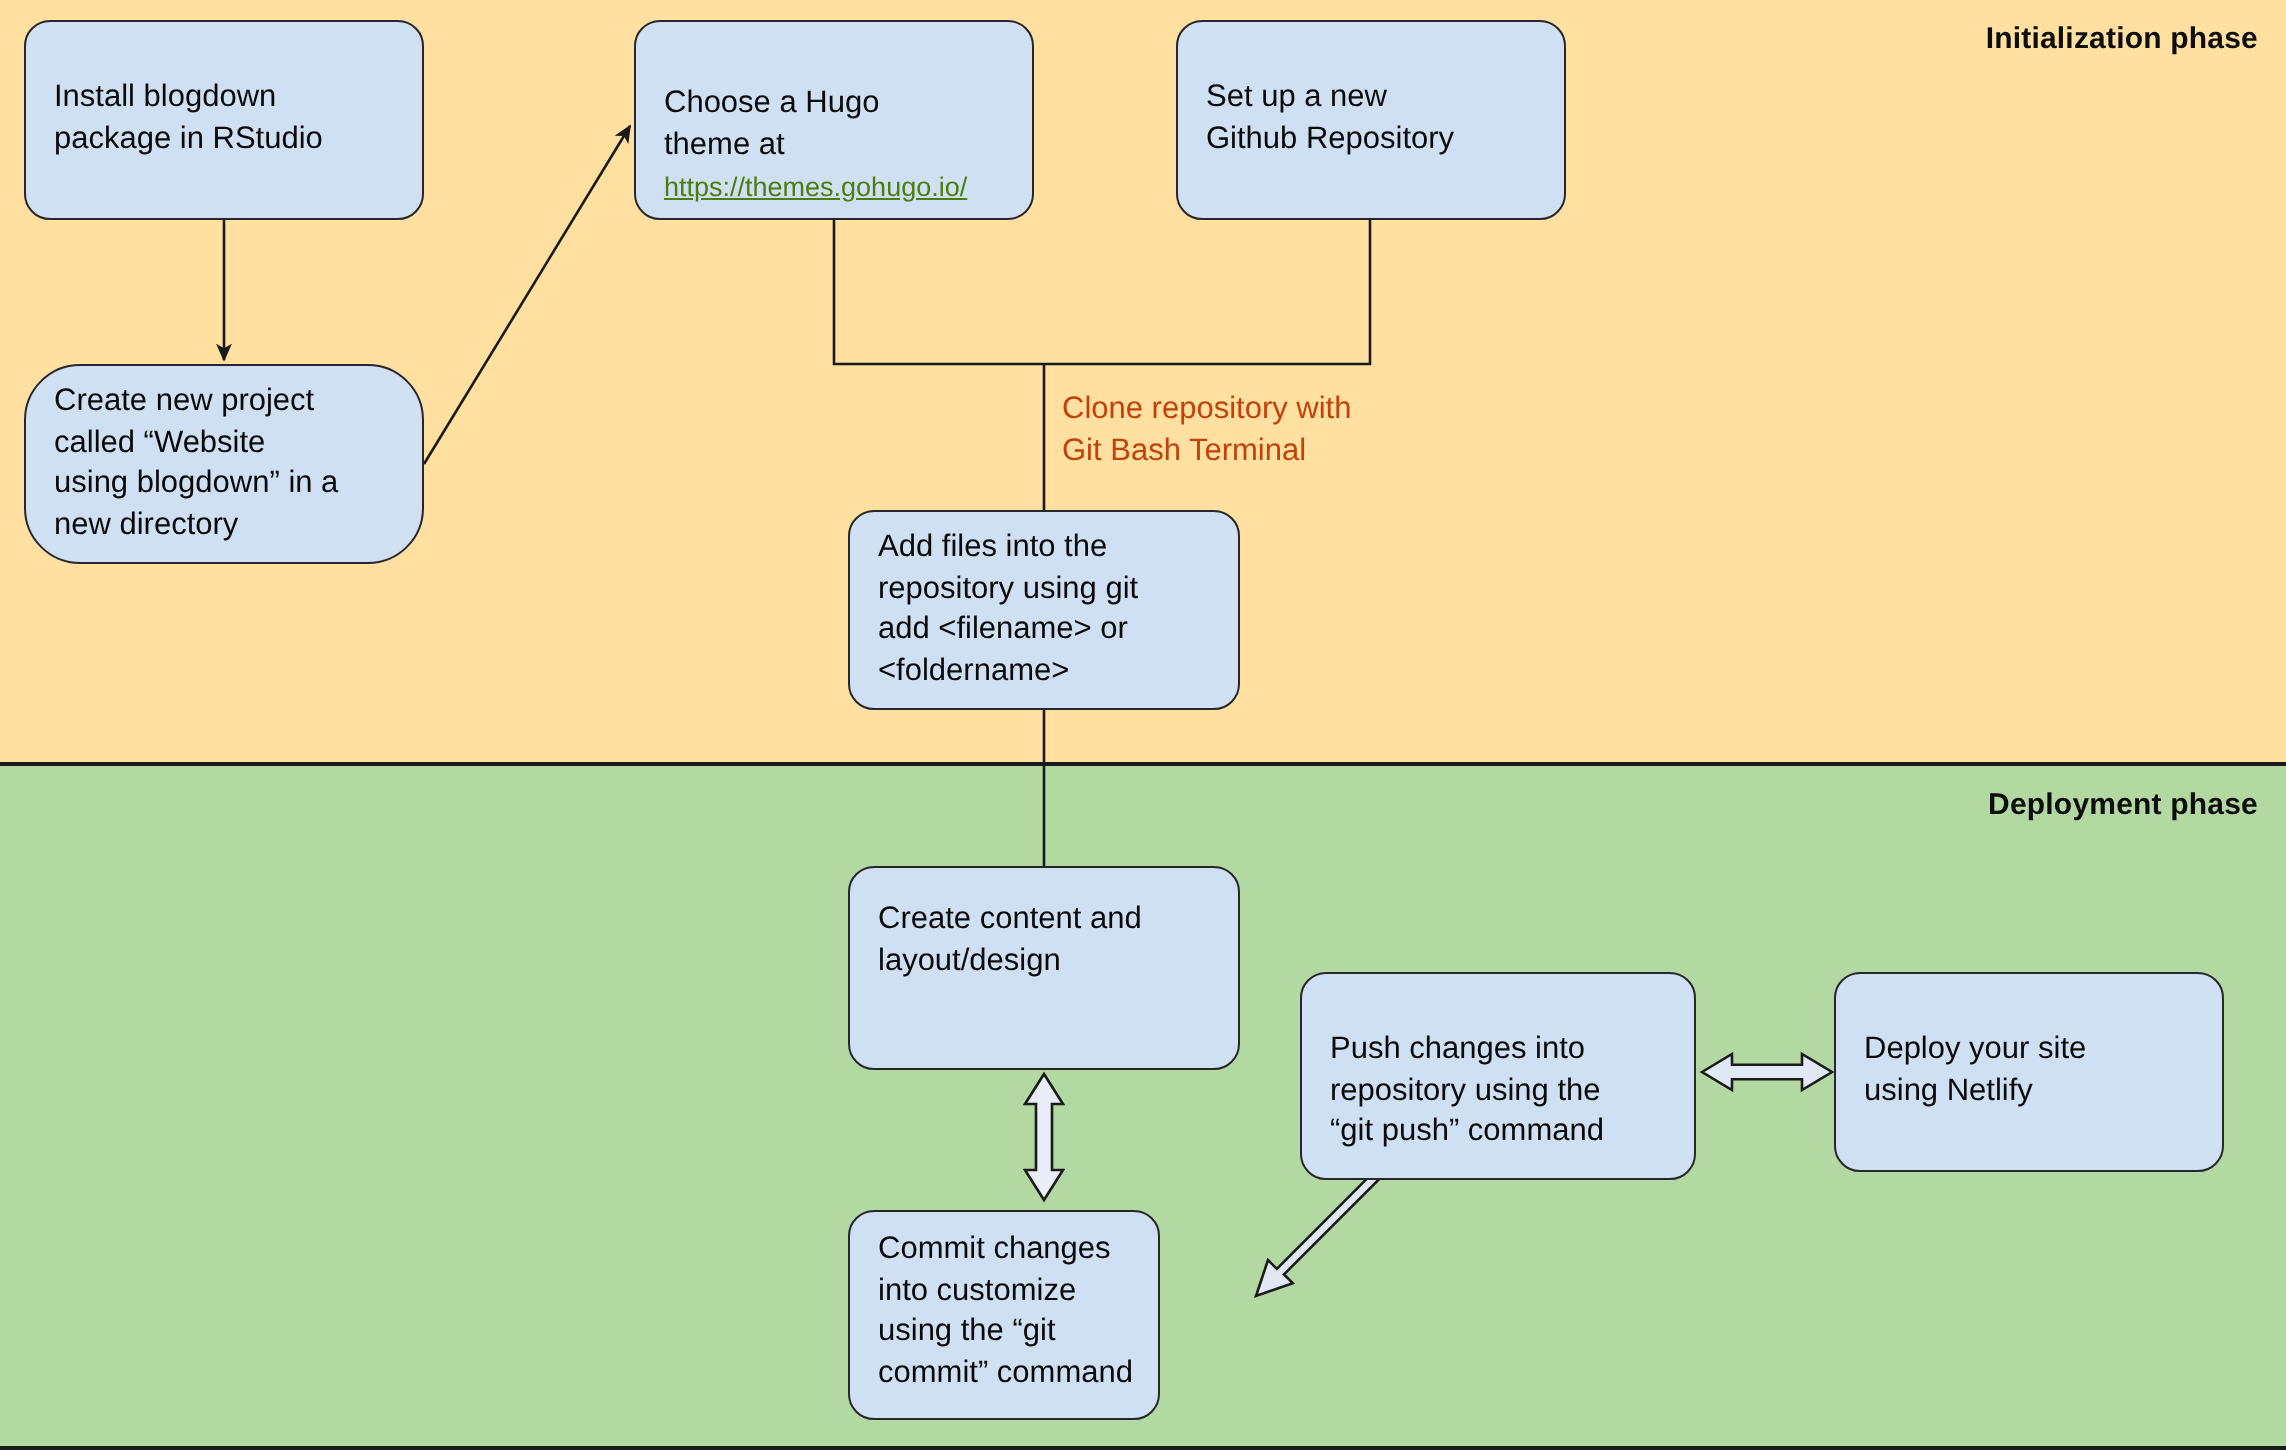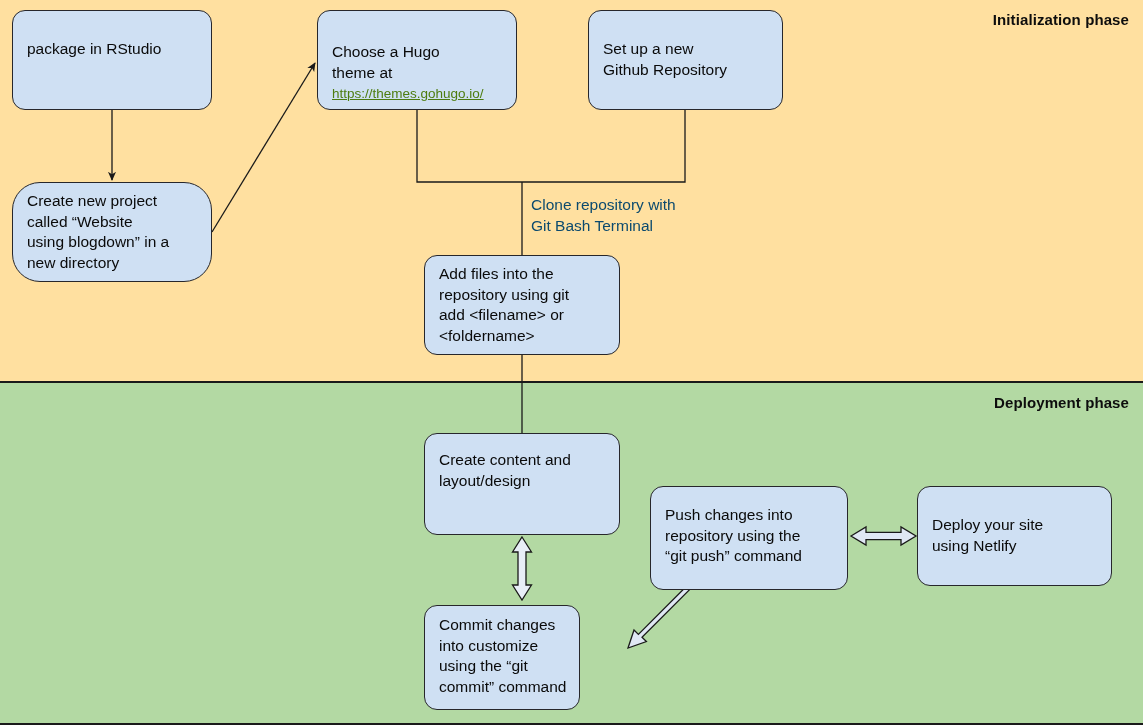--- a/index.html
+++ b/index.html
@@ -69,33 +69,33 @@
     text-decoration: underline;
     font-size: 13.5px;
     display: inline-block;
     margin-top: 1px;
   }
 
   .edge-label {
     position: absolute;
     font-size: 15.5px;
     line-height: 21px;
-    color: #0c4a6e;
+    color: #c2410c;
     white-space: pre;
   }
 
   
   #n-install   { left:12px;  top:10px;  width:200px; height:100px; }
   #n-create    { left:12px;  top:182px; width:200px; height:100px; padding-top:8px;border-radius:28px; }
   #n-hugo      { left:317px; top:10px;  width:200px; height:100px; }
   #n-github    { left:588px; top:10px;  width:195px; height:100px; padding-top:28px; }
   #n-addfiles  { left:424px; top:255px; width:196px; height:100px; padding-top:8px; }
   #n-content   { left:424px; top:433px; width:196px; height:102px; padding-top:16px; }
   #n-commit    { left:424px; top:605px; width:156px; height:105px; padding-top:9px; }
-  #n-push      { left:650px; top:486px; width:198px; height:104px; padding-top:18px; }
+  #n-push      { left:650px; top:486px; width:198px; height:104px; padding-top:28px; }
   #n-deploy    { left:917px; top:486px; width:195px; height:100px; padding-top:28px; }
 
   #lbl-clone { left:531px; top:194px; }
 
   #n-install   { padding-top:28px; }
   #n-hugo      { padding-top:31px; }
 </style>
 </head>
 <body>
 
@@ -149,20 +149,21 @@
       <path d="M 851 536
                L 866 527 L 866 532.4
                L 901 532.4 L 901 527
                L 916 536
                L 901 545 L 901 539.6
                L 866 539.6 L 866 545 Z" fill="#e0e8f4" stroke="#1a1a1a" stroke-width="1.3" stroke-linejoin="miter"></path>
     </g>
   </svg>
 
   <div class="node" id="n-install">
+    <span class="txt">Install blogdown</span>
     <span class="txt">package in RStudio</span>
   </div>
 
   <div class="node" id="n-create">
     <span class="txt">Create new project</span>
     <span class="txt">called “Website</span>
     <span class="txt">using blogdown” in a</span>
     <span class="txt">new directory</span>
   </div>
 

